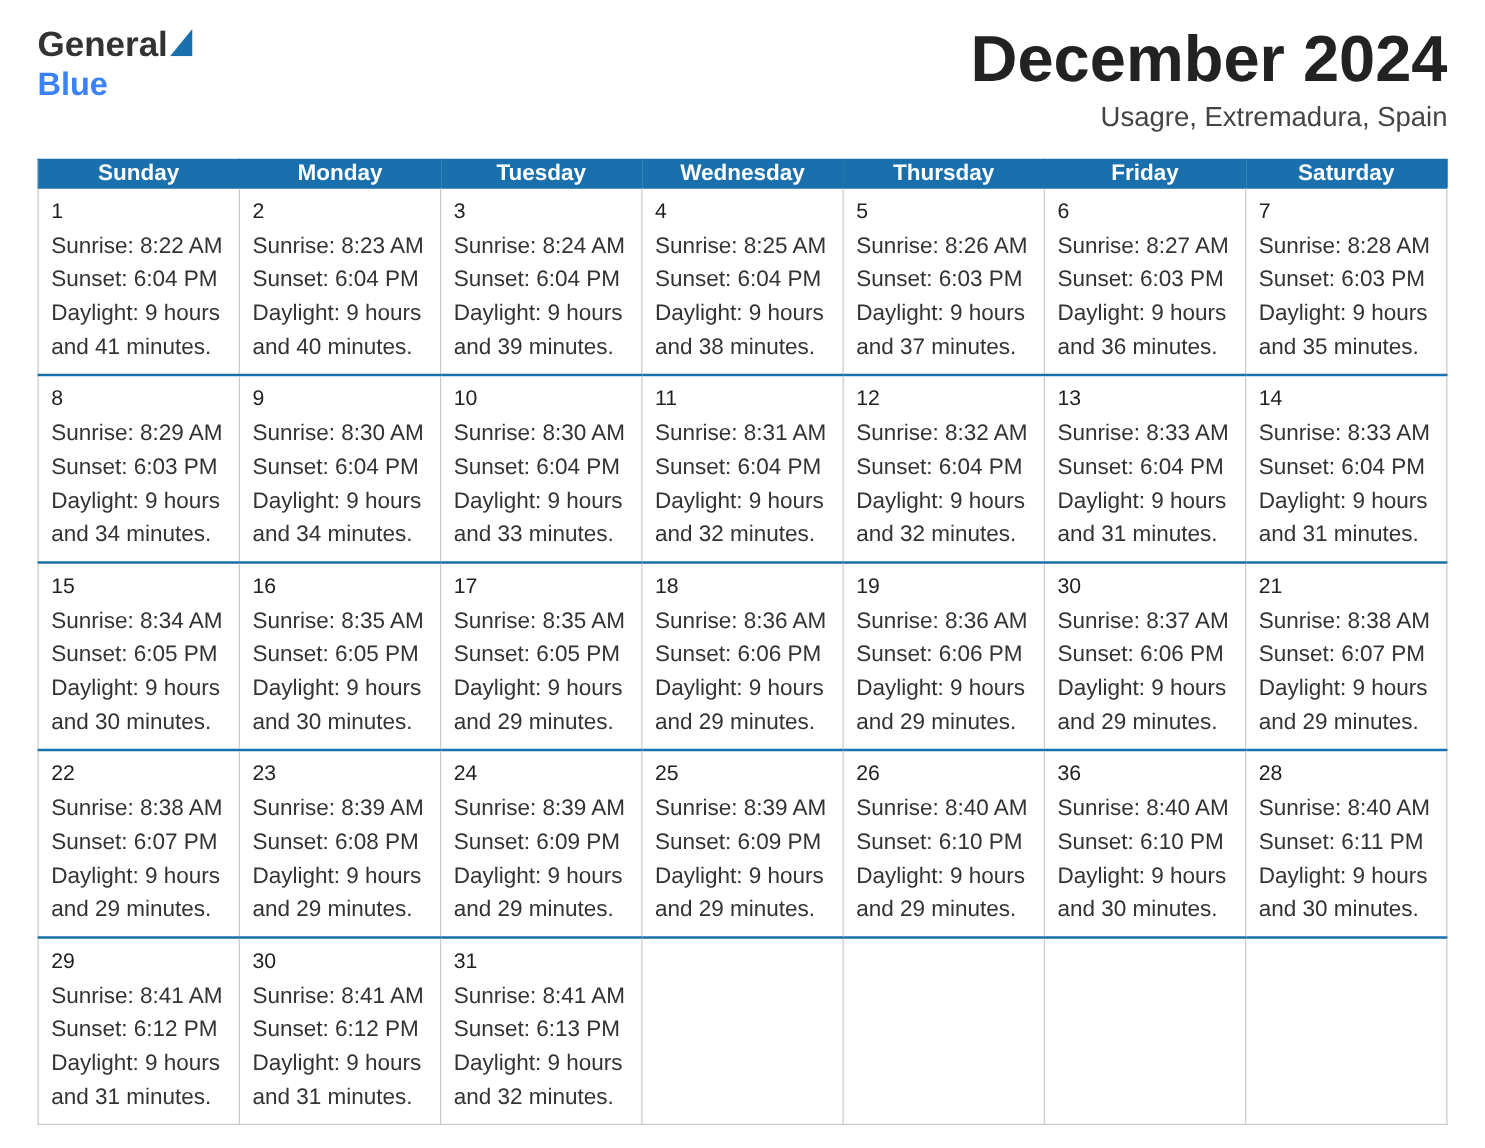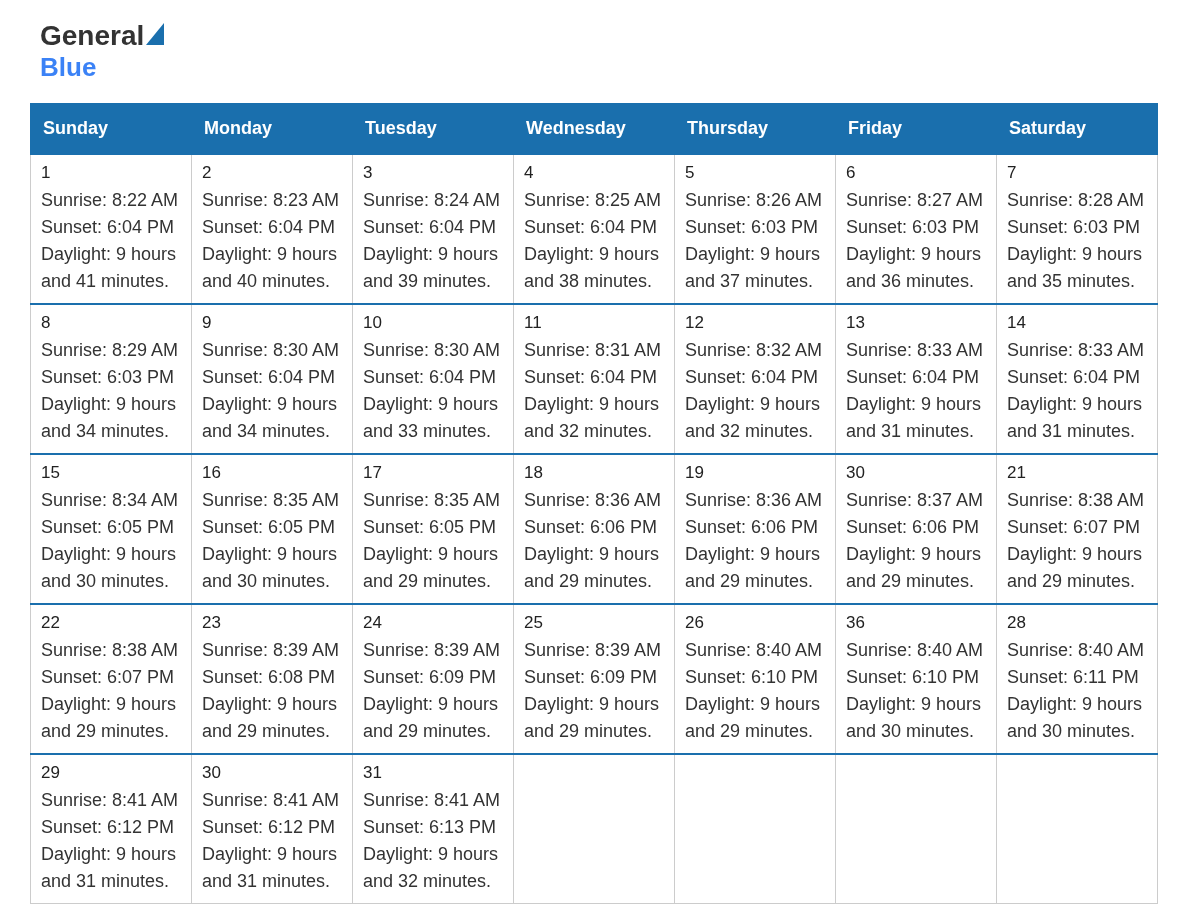--- a/index.html
+++ b/index.html
@@ -8,21 +8,20 @@
       background: #fff;
       width: 1188px;
       min-height: 918px;
       padding: 20px 30px;
     }
     .header {
       display: flex;
       justify-content: space-between;
       align-items: flex-start;
       margin-bottom: 20px;
-      margin-left: 10px;
     }
     .logo {
       display: flex;
       flex-direction: column;
       align-items: flex-start;
     }
     .title-block {
       text-align: right;
     }
     .month-title {
@@ -39,22 +38,22 @@
     .calendar {
       width: 100%;
       border-collapse: collapse;
       margin-top: 10px;
     }
     .calendar th {
       background-color: #1a6fad;
       color: #fff;
       font-size: 18px;
       font-weight: bold;
-      padding: 14px 12px;
-      text-align: left;
+      padding: 0 12px;
+      text-align: center;
       border: 1px solid #1a6fad;
     }
     .calendar td {
       vertical-align: top;
       padding: 8px 10px;
       border: 1px solid #ccc;
       border-top: 2px solid #1a6fad;
       font-size: 13px;
       color: #333;
       width: calc(100% / 7);
@@ -109,20 +108,24 @@
       <span class="logo-triangle">
         <svg width="18" height="22" viewBox="0 0 18 22">
           <polygon points="0,22 18,22 18,0" fill="#1a6fad"></polygon>
         </svg>
       </span>
     </div>
     <div style="margin-left:0px;">
       <span style="font-size:26px; font-weight:bold; color:#3b82f6;">Blue</span>
     </div>
   </div>
+  <div class="title-block">
+    <div class="month-title">December 2024</div>
+    <div class="location">Usagre, Extremadura, Spain</div>
+  </div>
 </div>
 
 <table class="calendar">
   <thead>
     <tr>
     <th>Sunday</th>
         <th>Monday</th>
         <th>Tuesday</th>
         <th>Wednesday</th>
         <th>Thursday</th>

